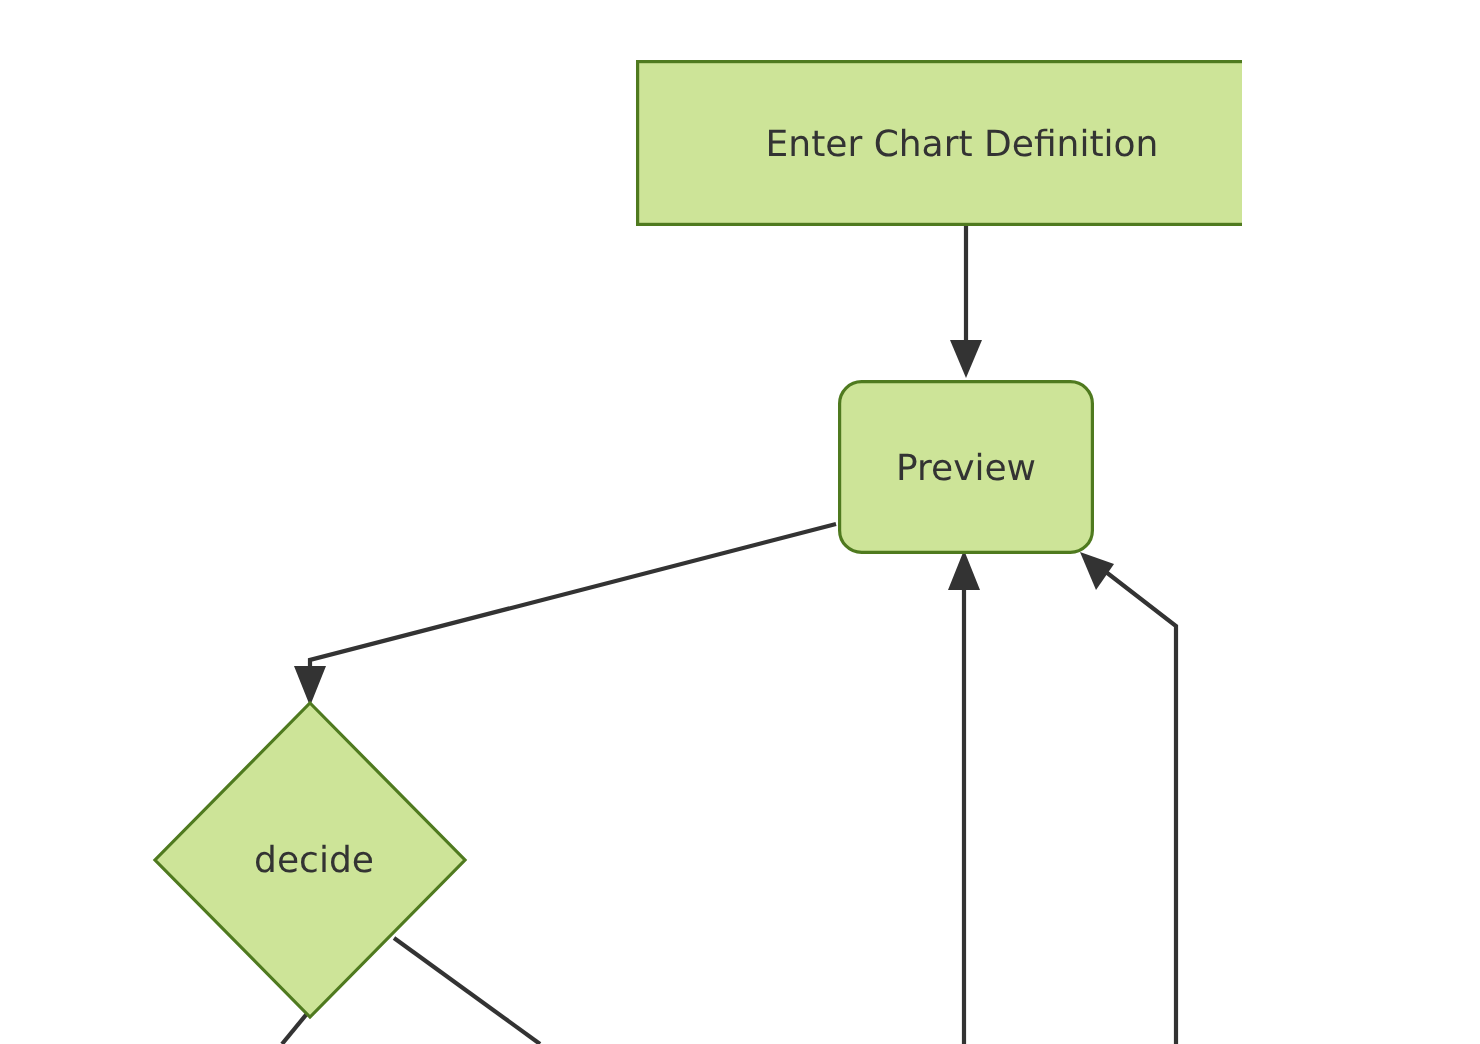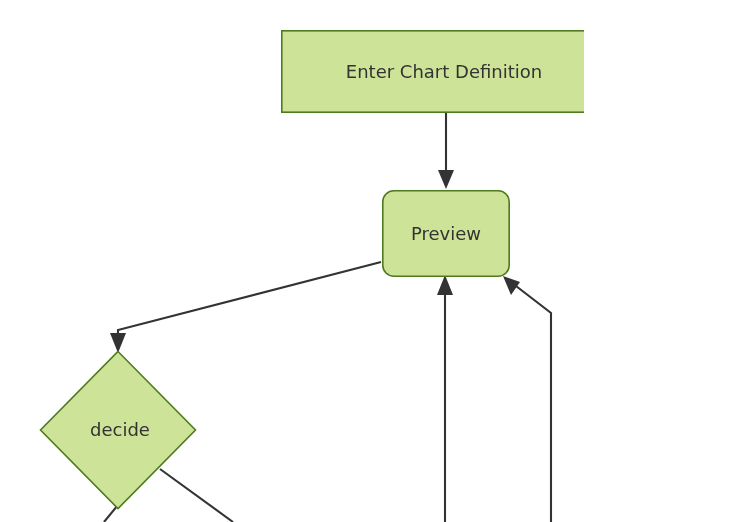--- a/index.html
+++ b/index.html
@@ -10,20 +10,21 @@
   }
   body {
     font-family: "DejaVu Sans", "Liberation Sans", sans-serif;
   }
   #diagram-canvas {
     position: relative;
     width: 584px;
     height: 522px;
     background: #ffffff;
     overflow: hidden;
+    margin-left: 37px;
   }
   #flow-svg {
     position: absolute;
     top: 0;
     left: 0;
     width: 740px;
     height: 522px;
     display: block;
   }
   .node-shape {

